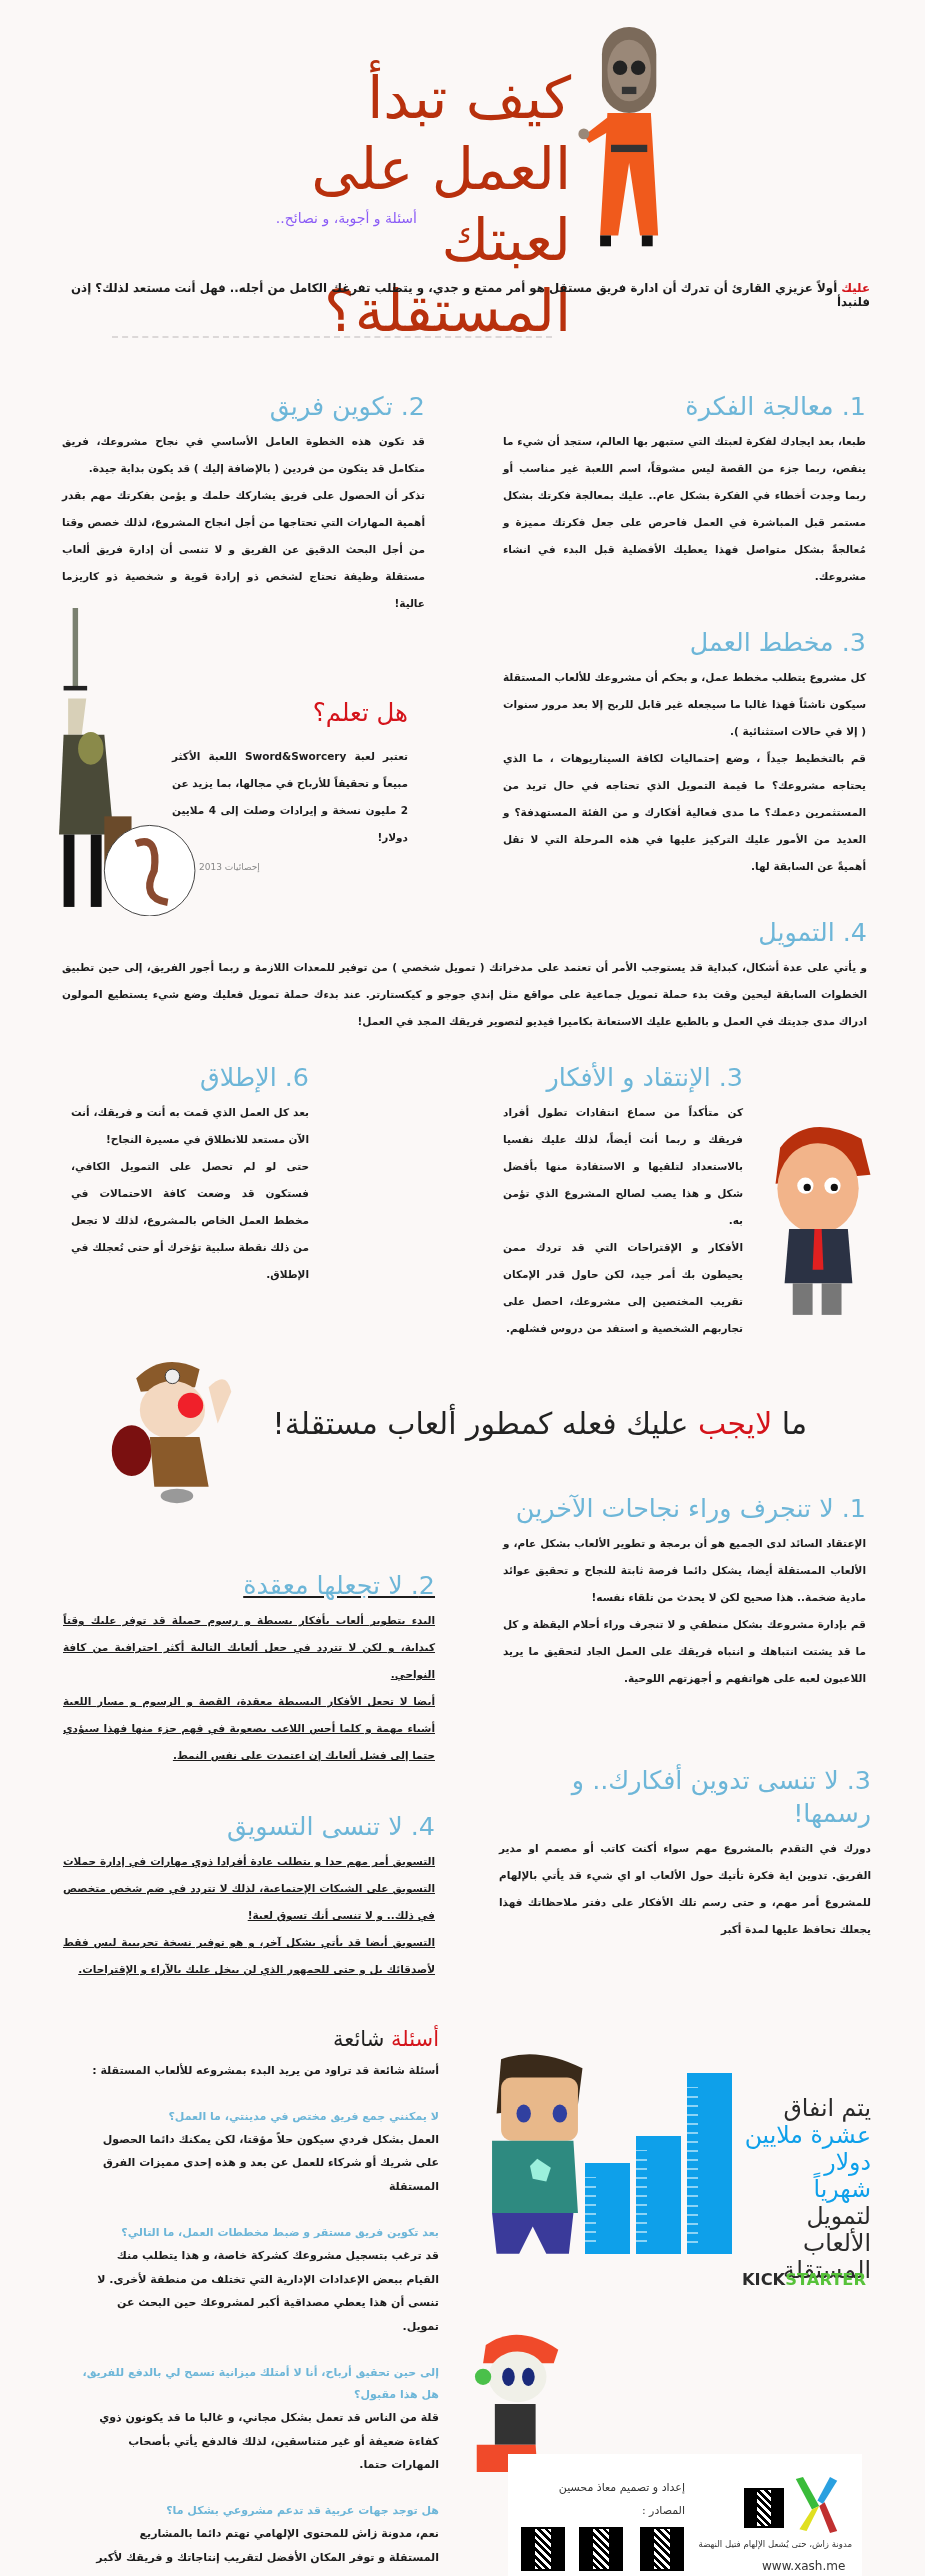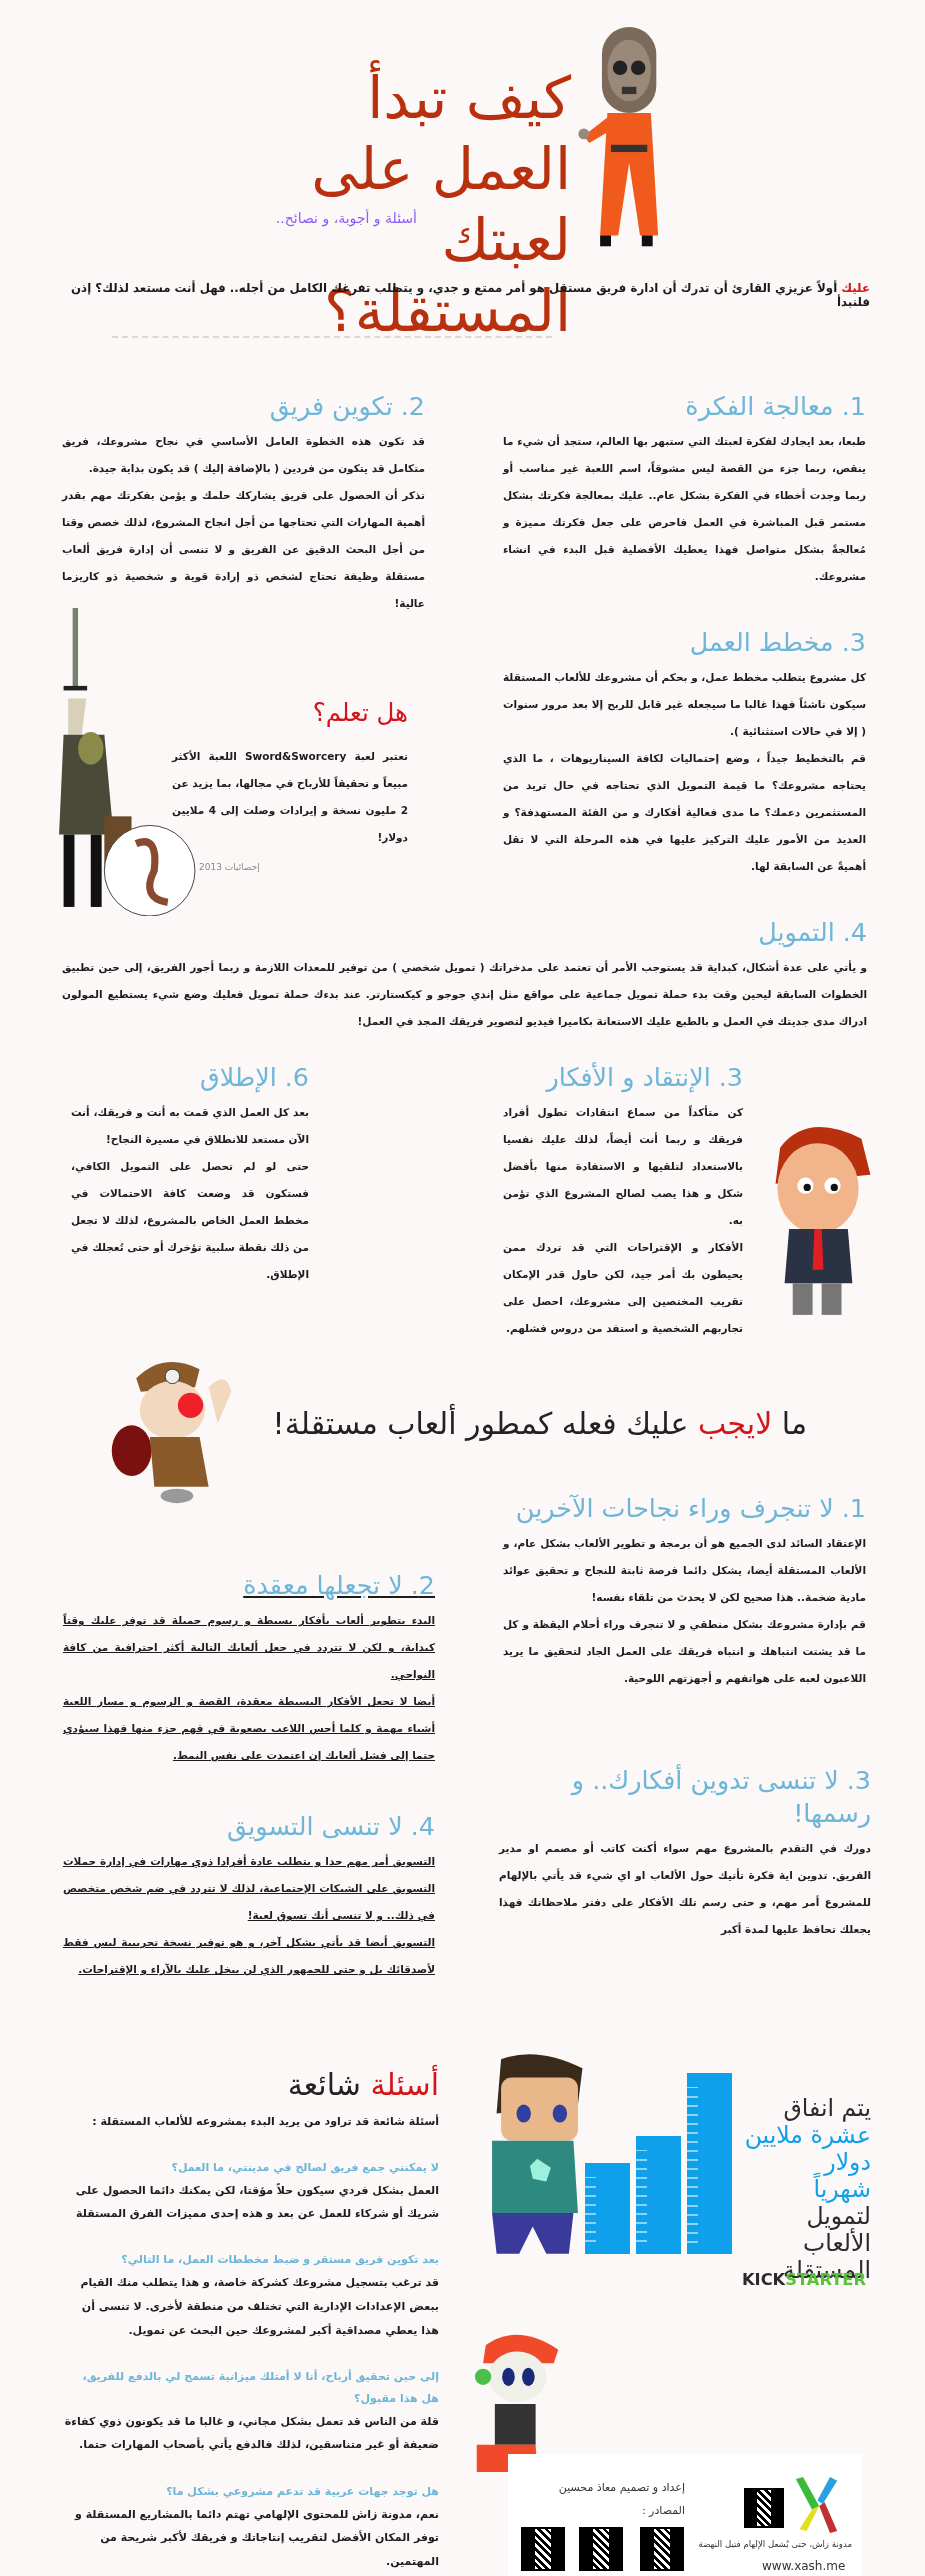--- a/index.html
+++ b/index.html
@@ -11,25 +11,25 @@
   .subtitle { color: #8b5cf6; font-size: 14px; }
   .intro { font-size: 11.8px; font-weight: bold; color: #1a1a1a; }
   .intro .hl { color: #d4141b; }
   .dash { border-top: 2.7px dashed #dcd8d8; height: 0; }
   h2.sec { color: #6db6d8; font-size: 25.4px; font-weight: 400; line-height: 33px; }
   .body { font-size: 10.5px; line-height: 27px; font-weight: bold; color: #1c1c1c; text-align: justify; }
   .red-h { color: #d4141b; font-size: 24.5px; }
   .note { color: #888; font-size: 9px; }
   .dont-h { font-size: 30px; color: #222; }
   .dont-h .hl { color: #d4141b; }
-  .faq-h { font-size: 30px; color: #222; margin-top: 40px; }
+  .faq-h { font-size: 21px; color: #222; }
   .faq-h .hl { color: #d4141b; }
   .faq-intro { font-size: 11px; font-weight: bold; }
   .faq-q { color: #6db6d8; font-size: 11px; font-weight: bold; line-height: 22px; }
-  .faq-a { font-size: 11px; font-weight: bold; line-height: 23.6px; }
+  .faq-a { font-size: 11px; font-weight: bold; line-height: 23.6px; margin-left: 23px; }
   .stat { font-size: 23.6px; line-height: 27px; color: #2a2a2a; }
   .stat .blue { color: #0ea0ea; }
   .bar { background: #0ea0ea; position: absolute; bottom: 0; }
   .bar .tick { position: absolute; left: 0; width: 11px; height: 1.8px; background: #8dd4f6; }
   .ks { font-family: "DejaVu Sans", sans-serif; font-weight: 900; font-size: 16.3px; letter-spacing: 0px; }
   .ks .k1 { color: #2a2a2a; } .ks .k2 { color: #57c23a; }
   .footer-card { background: #ffffff; }
   .qr { width: 44px; height: 44px; background:
       linear-gradient(90deg, #000 0 30%, transparent 30% 70%, #000 70% 100%),
       repeating-linear-gradient(45deg, #000 0 2.7px, #fff 2.7px 5.4px);
@@ -168,21 +168,21 @@
   <h2 class="sec">4. لا تنسى التسويق</h2>
   <p class="body" style="margin-top:5.4px; white-space:pre-line;text-decoration:underline;">التسويق أمر مهم جدا و يتطلب عادة أفرادا ذوي مهارات في إدارة حملات التسويق على الشبكات الإجتماعية، لذلك لا تتردد في ضم شخص متخصص في ذلك.. و لا تنسى أنك تسوق لعبة!
 التسويق أيضا قد يأتي بشكل آخر، و هو توفير نسخة تجريبية ليس فقط لأصدقائك بل و حتى للجمهور الذي لن يبخل عليك بالآراء و الإقتراحات.</p>
 </div>
 
 <div class="abs rtl" style="left:63px; top:2027px; width:376px;">
   <div class="faq-h"><span class="hl">أسئلة</span><span> شائعة</span></div>
   <p class="faq-intro" style="margin-top:12.7px;">أسئلة شائعة قد تراود من يريد البدء بمشروعه للألعاب المستقلة :</p>
 
   <div style="margin-top:29px;">
-    <p class="faq-q">لا يمكنني جمع فريق لصالح في مدينتي، ما العمل؟</p>
+    <p class="faq-q">لا يمكنني جمع فريق مختص في مدينتي، ما العمل؟</p>
     <p class="faq-a">العمل بشكل فردي سيكون حلاً مؤقتا، لكن يمكنك دائما الحصول على شريك أو شركاء للعمل عن بعد و هذه إحدى مميزات الفرق المستقلة</p>
   </div>
   <div style="margin-top:23.6px;">
     <p class="faq-q">بعد تكوين فريق مستقر و ضبط مخططات العمل، ما التالي؟</p>
     <p class="faq-a">قد ترغب بتسجيل مشروعك كشركة خاصة، و هذا يتطلب منك القيام ببعض الإعدادات الإدارية التي تختلف من منطقة لأخرى. لا تنسى أن هذا يعطي مصداقية أكبر لمشروعك حين البحث عن تمويل.</p>
   </div>
   <div style="margin-top:23.6px;">
     <p class="faq-q">إلى حين تحقيق أرباح، أنا لا أمتلك ميزانية تسمح لي بالدفع للفريق، هل هذا مقبول؟</p>
     <p class="faq-a">قلة من الناس قد تعمل بشكل مجاني، و غالبا ما قد يكونون ذوي كفاءة ضعيفة أو غير متناسقين، لذلك فالدفع يأتي بأصحاب المهارات حتما.</p>
   </div>

